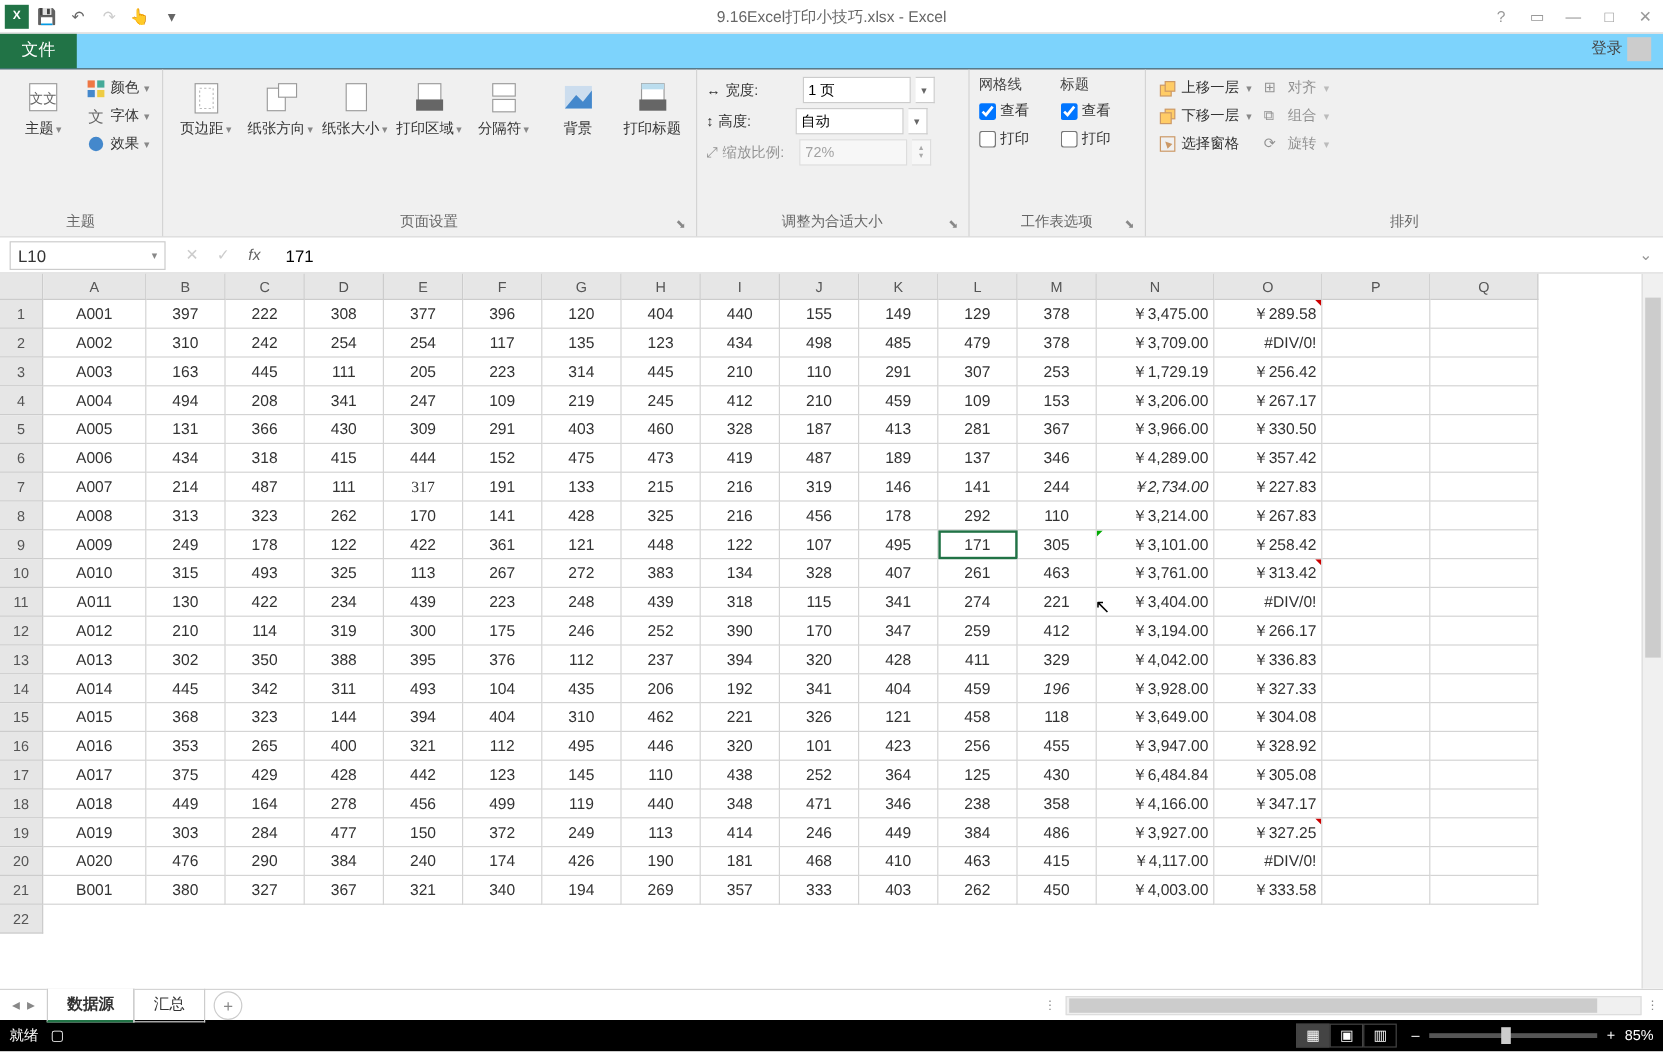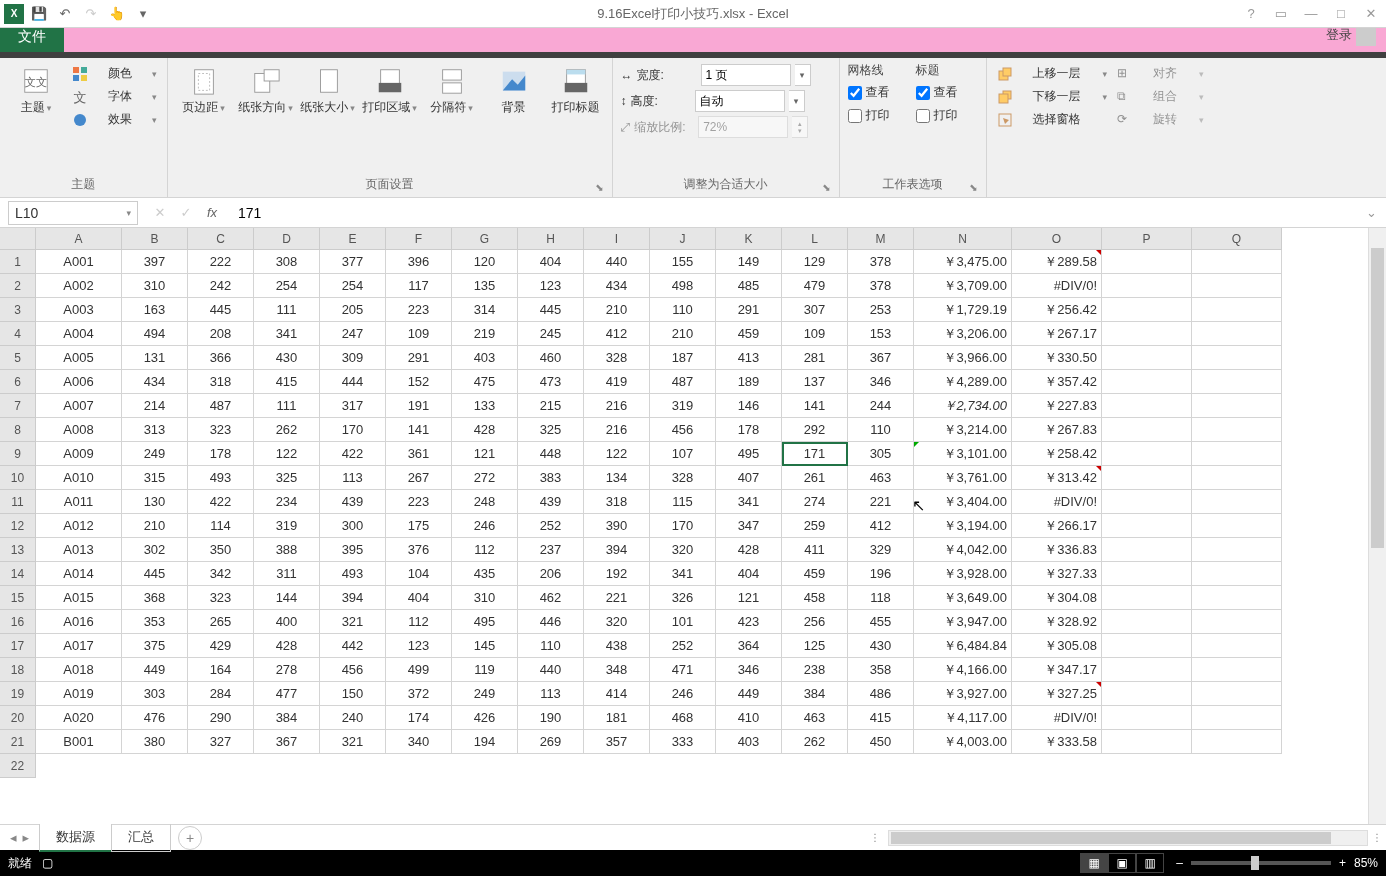--- a/index.html
+++ b/index.html
@@ -8,37 +8,37 @@
 
 .titlebar { height: 28px; background: #fff; border-bottom: 1px solid #d4d4d4; display: flex; align-items: center; position: relative; }
 .qat { display: flex; align-items: center; gap: 4px; padding-left: 4px; }
 .qat-icon { width: 22px; height: 22px; display: flex; align-items: center; justify-content: center; cursor: pointer; color: #666; }
 .excel-icon { width: 20px; height: 20px; background: #217346; color: #fff; font-size: 10px; font-weight: bold; display: flex; align-items: center; justify-content: center; }
 .title-text { position: absolute; left: 50%; transform: translateX(-50%); color: #666; font-size: 13px; }
 .win-controls { position: absolute; right: 0; display: flex; }
 .win-btn { width: 30px; height: 28px; display: flex; align-items: center; justify-content: center; color: #999; cursor: pointer; }
 
 
-.tabrow { height: 30px; background: #f9a8d4; display: flex; align-items: flex-end; border-bottom: 6px solid #404040; }
+.tabrow { height: 30px; background: #7dd3fc; display: flex; align-items: flex-end; border-bottom: 1px solid #404040; }
 .tab-file { background: #217346; color: #fff; padding: 6px 18px; font-size: 14px; cursor: pointer; }
 .tab { padding: 6px 14px; font-size: 14px; color: #444; cursor: pointer; }
 .login { margin-left: auto; padding: 6px 10px; color: #444; }
 .login-avatar { width: 20px; height: 20px; background: #ccc; display: inline-block; vertical-align: middle; margin-left: 4px; }
 
 
 .ribbon { height: 140px; background: #f0f0f0; border-bottom: 1px solid #d4d4d4; display: flex; }
 .rgroup { border-right: 1px solid #d4d4d4; padding: 4px 8px 2px; display: flex; flex-direction: column; }
 .rgroup-body { flex: 1; display: flex; align-items: flex-start; gap: 6px; }
 .rgroup-label { text-align: center; font-size: 12px; color: #666; padding: 2px 0; position: relative; }
 .dlg-launch { position: absolute; right: 0; bottom: 2px; font-size: 10px; color: #888; cursor: pointer; }
 .bigbtn { display: flex; flex-direction: column; align-items: center; width: 56px; cursor: pointer; padding-top: 4px; }
 .bigbtn .ico { width: 30px; height: 32px; margin-bottom: 2px; }
 .bigbtn .lbl { font-size: 12px; text-align: center; line-height: 1.2; }
 .arrow-down::after { content: "▾"; font-size: 9px; color: #888; margin-left: 2px; }
-.smallrow { display: flex; align-items: center; gap: 20px; font-size: 12px; cursor: pointer; padding: 3px 2px; }
+.smallrow { display: flex; align-items: center; gap: 4px; font-size: 12px; cursor: pointer; padding: 3px 2px; }
 .smallrow .ico-s { width: 16px; height: 16px; display: inline-block; }
 .stackcol { display: flex; flex-direction: column; gap: 0; }
 .field-row { display: flex; align-items: center; gap: 4px; font-size: 12px; padding: 2px 0; }
 .field-row .fl { width: 60px; }
 .field-row input, .field-row select { width: 90px; height: 22px; border: 1px solid #ccc; background: #fff; font-size: 12px; padding: 0 4px; }
 .dropdown-btn { width: 16px; height: 22px; border: 1px solid #ccc; border-left: none; background: #fff; display: flex; align-items: center; justify-content: center; font-size: 9px; color: #666; cursor: pointer; }
 .chk { display: flex; align-items: center; gap: 4px; font-size: 12px; padding: 3px 0; }
 .chk input { width: 14px; height: 14px; }
 .colhdr-sm { font-size: 12px; color: #444; margin-bottom: 2px; }
 
@@ -68,21 +68,21 @@
 .tri-red { position: absolute; width: 0; height: 0; border-left: 5px solid transparent; border-top: 5px solid #c00; right: 0; top: 0; }
 .tri-green { position: absolute; width: 0; height: 0; border-right: 5px solid transparent; border-top: 5px solid #0a0; left: 0; top: 0; }
 .vscroll { position: absolute; right: 0; top: 0; width: 18px; bottom: 0; background: #f0f0f0; border-left: 1px solid #ddd; }
 .vscroll-thumb { position: absolute; left: 2px; right: 2px; top: 20px; height: 300px; background: #ccc; }
 
 
 .sheettabs { height: 26px; border-top: 1px solid #d4d4d4; display: flex; align-items: center; background: #fff; }
 .sheet-nav { padding: 0 10px; color: #888; display: flex; gap: 6px; }
 .sheet-nav span { cursor: pointer; }
 .sheettab { padding: 4px 16px; border: 1px solid #ccc; border-top: none; font-size: 13px; cursor: pointer; margin-right: -1px; }
-.sheettab.active { background: #fff; border-bottom: 2px solid #217346; font-weight: normal; }
+.sheettab.active { background: #fff; border-bottom: 2px solid #217346; font-weight: bold; }
 .sheet-add { width: 24px; height: 24px; display: flex; align-items: center; justify-content: center; cursor: pointer; color: #888; margin-left: 8px; border: 1px solid #ccc; border-radius: 50%; font-size: 14px; }
 .hscroll-area { flex: 1; display: flex; align-items: center; justify-content: flex-end; padding-right: 4px; }
 .hscroll { width: 480px; height: 16px; background: #f0f0f0; border: 1px solid #ddd; position: relative; }
 .hscroll-thumb { position: absolute; left: 2px; top: 1px; bottom: 1px; width: 440px; background: #ccc; }
 
 
 .statusbar { height: 26px; background: #000; color: #fff; display: flex; align-items: center; font-size: 12px; padding: 0 8px; }
 .statusbar .sl { margin-right: 10px; }
 .statusbar .views { margin-left: auto; display: flex; gap: 0; }
 .viewbtn { width: 28px; height: 20px; display: flex; align-items: center; justify-content: center; border: 1px solid #444; cursor: pointer; }
@@ -314,20 +314,21 @@
             <span>组合</span>
             <span style="font-size:9px;color:#888;margin-left:2px">▾</span>
           </div>
         <div class="smallrow">
             <span class="ico-s">⟳</span>
             <span>旋转</span>
             <span style="font-size:9px;color:#888;margin-left:2px">▾</span>
           </div>
       </div>
     </div>
+    <div class="rgroup-label">排列</div>
   </div>
 </div>
 
 <div class="fbar">
   <div class="namebox">
       <span>L10</span>
       <span style="font-size:9px;color:#888">▾</span>
     </div>
   <div class="fbar-btns">
     <div class="fbar-btn" style="color:#ccc">✕</div>
@@ -496,21 +497,21 @@
         <div class="cell cw-N r" style="position: relative;">￥4,289.00</div>
         <div class="cell cw-O r" style="position: relative;">￥357.42</div>
         <div class="cell cw-P r" style="position: relative;"></div>
         <div class="cell cw-Q r" style="position: relative;"></div>
       </div>
       <div class="row">
         <div class="cell cw-A num" style="position: relative;">A007</div>
         <div class="cell cw-B num" style="position: relative;">214</div>
         <div class="cell cw-C num" style="position: relative;">487</div>
         <div class="cell cw-D num" style="position: relative;">111</div>
-        <div class="cell cw-E num" style="position: relative;">317</div>
+        <div class="cell cw-E num" style="position: relative; font-family: Liberation Serif, serif;">317</div>
         <div class="cell cw-F num" style="position: relative;">191</div>
         <div class="cell cw-G num" style="position: relative;">133</div>
         <div class="cell cw-H num" style="position: relative;">215</div>
         <div class="cell cw-I num" style="position: relative;">216</div>
         <div class="cell cw-J num" style="position: relative;">319</div>
         <div class="cell cw-K num" style="position: relative;">146</div>
         <div class="cell cw-L num" style="position: relative;">141</div>
         <div class="cell cw-M num" style="position: relative;">244</div>
         <div class="cell cw-N r" style="position: relative; font-style: italic;">￥2,734.00</div>
         <div class="cell cw-O r" style="position: relative;">￥227.83</div>
@@ -637,21 +638,21 @@
         <div class="cell cw-C num" style="position: relative;">342</div>
         <div class="cell cw-D num" style="position: relative;">311</div>
         <div class="cell cw-E num" style="position: relative;">493</div>
         <div class="cell cw-F num" style="position: relative;">104</div>
         <div class="cell cw-G num" style="position: relative;">435</div>
         <div class="cell cw-H num" style="position: relative;">206</div>
         <div class="cell cw-I num" style="position: relative;">192</div>
         <div class="cell cw-J num" style="position: relative;">341</div>
         <div class="cell cw-K num" style="position: relative;">404</div>
         <div class="cell cw-L num" style="position: relative;">459</div>
-        <div class="cell cw-M num" style="position: relative;">196</div>
+        <div class="cell cw-M num" style="position: relative; font-style: italic;">196</div>
         <div class="cell cw-N r" style="position: relative;">￥3,928.00</div>
         <div class="cell cw-O r" style="position: relative;">￥327.33</div>
         <div class="cell cw-P r" style="position: relative;"></div>
         <div class="cell cw-Q r" style="position: relative;"></div>
       </div>
       <div class="row">
         <div class="cell cw-A num" style="position: relative;">A015</div>
         <div class="cell cw-B num" style="position: relative;">368</div>
         <div class="cell cw-C num" style="position: relative;">323</div>
         <div class="cell cw-D num" style="position: relative;">144</div>

